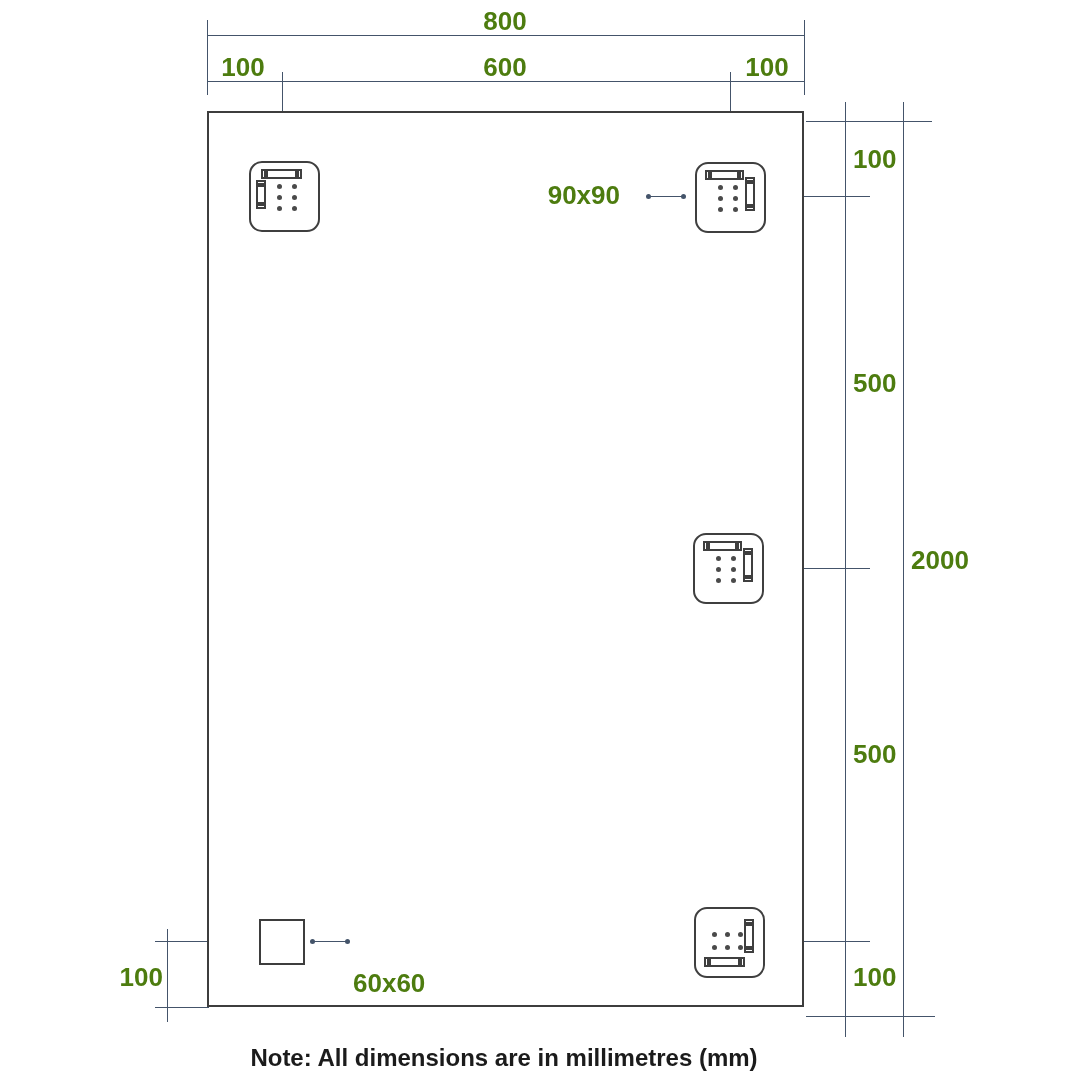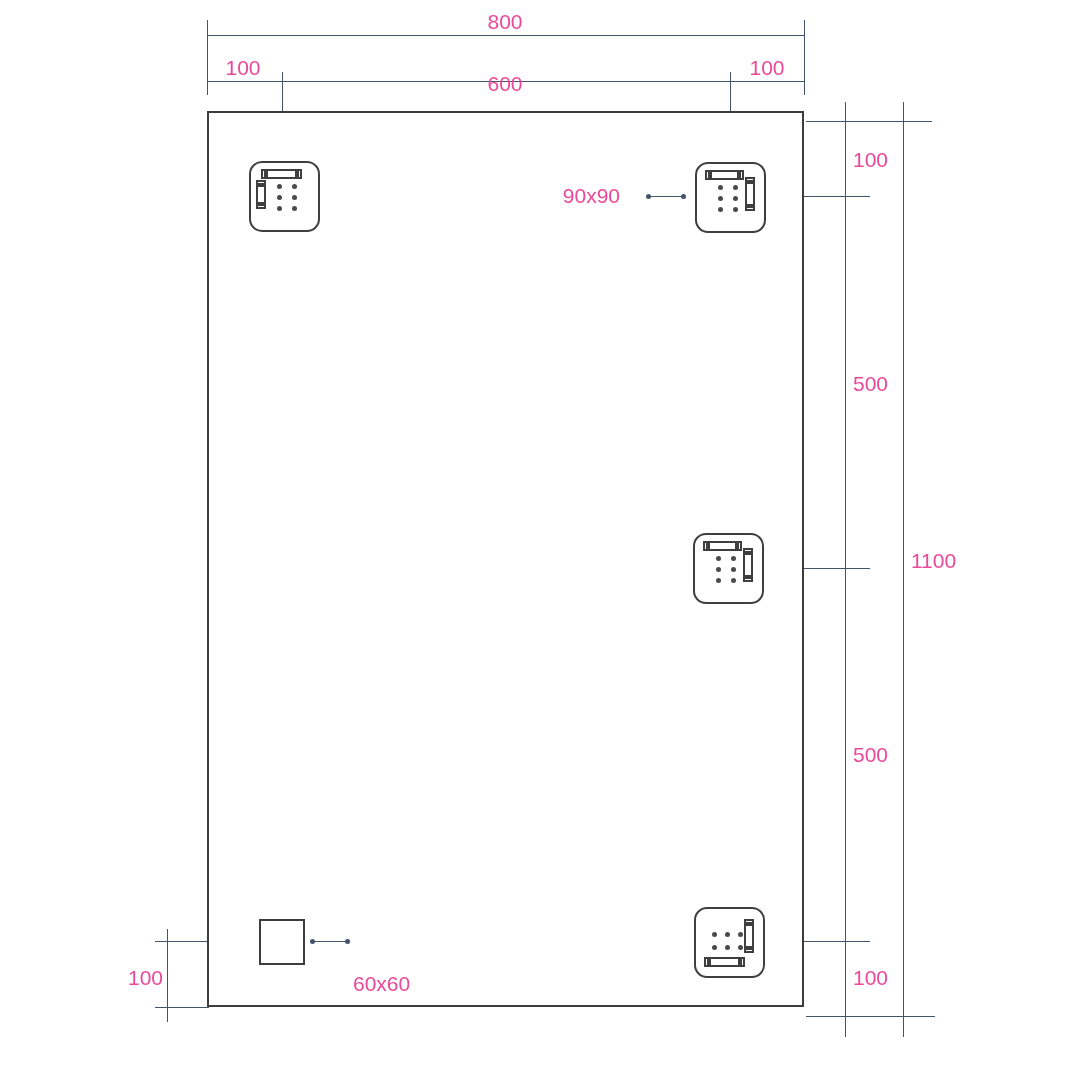--- a/index.html
+++ b/index.html
@@ -12,52 +12,52 @@
   .ddot{position:absolute;width:5px;height:5px;border-radius:50%;background:#44546a;}
   
   .panel{position:absolute;border:2px solid #3d3d3d;background:#ffffff;}
   .bracket{position:absolute;width:67px;height:67px;border:2px solid #3f3f3f;border-radius:13px;background:#ffffff;}
   .slot{position:absolute;border:2px solid #3f3f3f;background:#ffffff;box-sizing:border-box;}
   .cap{position:absolute;background:#3f3f3f;}
   .dots{position:absolute;display:grid;}
   .dot{width:5px;height:5px;border-radius:50%;background:#4a4a4a;}
   .sq{position:absolute;border:2px solid #3d3d3d;background:#ffffff;}
   
-  .dim{position:absolute;color:#ec4899;font-size:21px;font-weight:400;white-space:nowrap;line-height:1;}
+  .dim{position:absolute;color:#4d7c0f;font-size:26px;font-weight:700;white-space:nowrap;line-height:1;}
   .ctr{transform:translate(-50%,-50%);}
   .vctr{transform:translateY(-50%);}
   .rght{transform:translate(-100%,-50%);}
   .note{position:absolute;color:#1b1b1b;font-size:24px;font-weight:700;white-space:nowrap;transform:translateX(-50%);}
 </style>
 </head>
 <body>
 
 <div id="canvas">
 
   <div class="dline" style="left:207px;top:35px;width:597px;height:1px;"></div>
   <div class="dline" style="left:207px;top:81px;width:597px;height:1px;"></div>
   <div class="dline" style="left:207px;top:20px;width:1px;height:75px;"></div>
   <div class="dline" style="left:804px;top:20px;width:1px;height:75px;"></div>
   <div class="dline" style="left:282px;top:72px;width:1px;height:84px;"></div>
   <div class="dline" style="left:730px;top:72px;width:1px;height:85px;"></div>
   <div class="dim ctr" style="left:505px;top:21px;">800</div>
   <div class="dim ctr" style="left:243px;top:67px;">100</div>
-  <div class="dim ctr" style="left:505px;top:83px;">600</div>
+  <div class="dim ctr" style="left:505px;top:67px;">600</div>
   <div class="dim ctr" style="left:767px;top:67px;">100</div>
 
   <div class="dline" style="left:845px;top:102px;width:1px;height:935px;"></div>
   <div class="dline" style="left:903px;top:102px;width:1px;height:935px;"></div>
   <div class="dline" style="left:806px;top:121px;width:126px;height:1px;"></div>
   <div class="dline" style="left:770px;top:196px;width:100px;height:1px;"></div>
   <div class="dline" style="left:770px;top:568px;width:100px;height:1px;"></div>
   <div class="dline" style="left:768px;top:941px;width:102px;height:1px;"></div>
   <div class="dline" style="left:806px;top:1016px;width:129px;height:1px;"></div>
   <div class="dim vctr" style="left:853px;top:159px;">100</div>
   <div class="dim vctr" style="left:853px;top:383px;">500</div>
-  <div class="dim vctr" style="left:911px;top:560px;">1100</div>
+  <div class="dim vctr" style="left:911px;top:560px;">2000</div>
   <div class="dim vctr" style="left:853px;top:754px;">500</div>
   <div class="dim vctr" style="left:853px;top:977px;">100</div>
 
   <div class="dline" style="left:167px;top:929px;width:1px;height:93px;"></div>
   <div class="dline" style="left:155px;top:941px;width:104px;height:1px;"></div>
   <div class="dline" style="left:155px;top:1007px;width:54px;height:1px;"></div>
   <div class="dim rght" style="left:163px;top:977px;">100</div>
 
   <div class="panel" style="left:207px;top:111px;width:593px;height:892px;"></div>
 
@@ -141,14 +141,15 @@
         <i class="dot"></i>
     </div>
   </div>
 
   <div class="sq" style="left:259px;top:919px;width:42px;height:42px;"></div>
   <div class="dline" style="left:313px;top:941px;width:35px;height:1px;"></div>
   <div class="ddot" style="left:310px;top:939px;"></div>
   <div class="ddot" style="left:345px;top:939px;"></div>
   <div class="dim vctr" style="left:353px;top:983px;">60x60</div>
 
+  <div class="note" style="left:504px;top:1044px;">Note: All dimensions are in millimetres (mm)</div>
 
 </div>
 
 </body></html>

